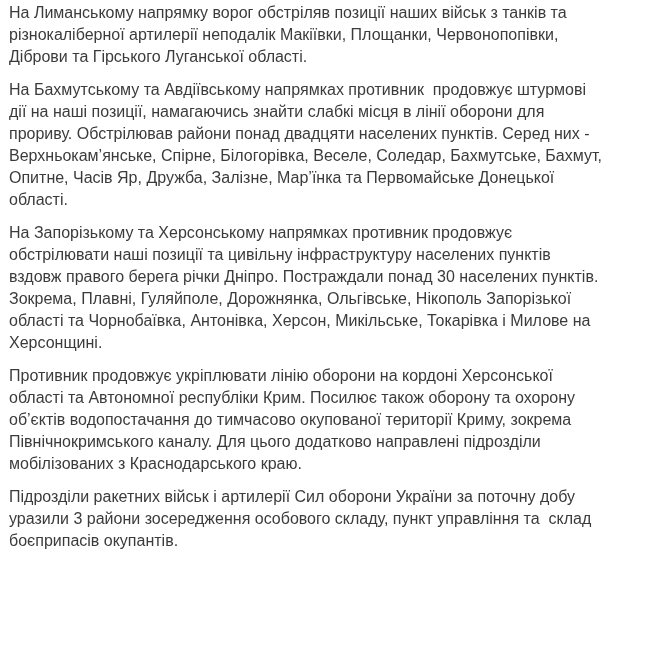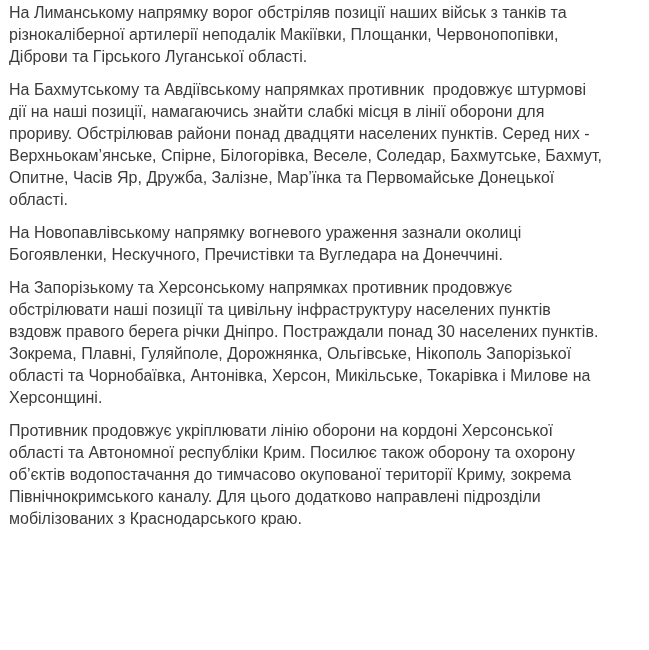--- a/index.html
+++ b/index.html
@@ -35,26 +35,27 @@
 <article class="post-body" style="color: rgb(59, 59, 59);">
   <p>На Лиманському напрямку ворог обстріляв позиції наших військ з танків та
 різнокаліберної артилерії неподалік Макіївки, Площанки, Червонопопівки,
 Діброви та Гірського Луганської області.</p>
   <p>На Бахмутському та Авдіївському напрямках противник  продовжує штурмові
 дії на наші позиції, намагаючись знайти слабкі місця в лінії оборони для
 прориву. Обстрілював райони понад двадцяти населених пунктів. Серед них -
 Верхньокам’янське, Спірне, Білогорівка, Веселе, Соледар, Бахмутське, Бахмут,
 Опитне, Часів Яр, Дружба, Залізне, Мар’їнка та Первомайське Донецької
 області.</p>
-  <p>На Новопавлівському напрямку вогневого ураження зазнали околиці
-Богоявленки, Нескучного, Пречистівки та Вугледара на Донеччині.</p>
   <p>На Запорізькому та Херсонському напрямках противник продовжує
 обстрілювати наші позиції та цивільну інфраструктуру населених пунктів
 вздовж правого берега річки Дніпро. Постраждали понад 30 населених пунктів.
 Зокрема, Плавні, Гуляйполе, Дорожнянка, Ольгівське, Нікополь Запорізької
 області та Чорнобаївка, Антонівка, Херсон, Микільське, Токарівка і Милове на
 Херсонщині.</p>
   <p>Противник продовжує укріплювати лінію оборони на кордоні Херсонської
 області та Автономної республіки Крим. Посилює також оборону та охорону
 об’єктів водопостачання до тимчасово окупованої території Криму, зокрема
 Північнокримського каналу. Для цього додатково направлені підрозділи
 мобілізованих з Краснодарського краю.</p>
+  <p>Підрозділи ракетних військ і артилерії Сил оборони України за поточну добу
+уразили 3 райони зосередження особового складу, пункт управління та  склад
+боєприпасів окупантів.</p>
 </article>
 
 </body></html>

